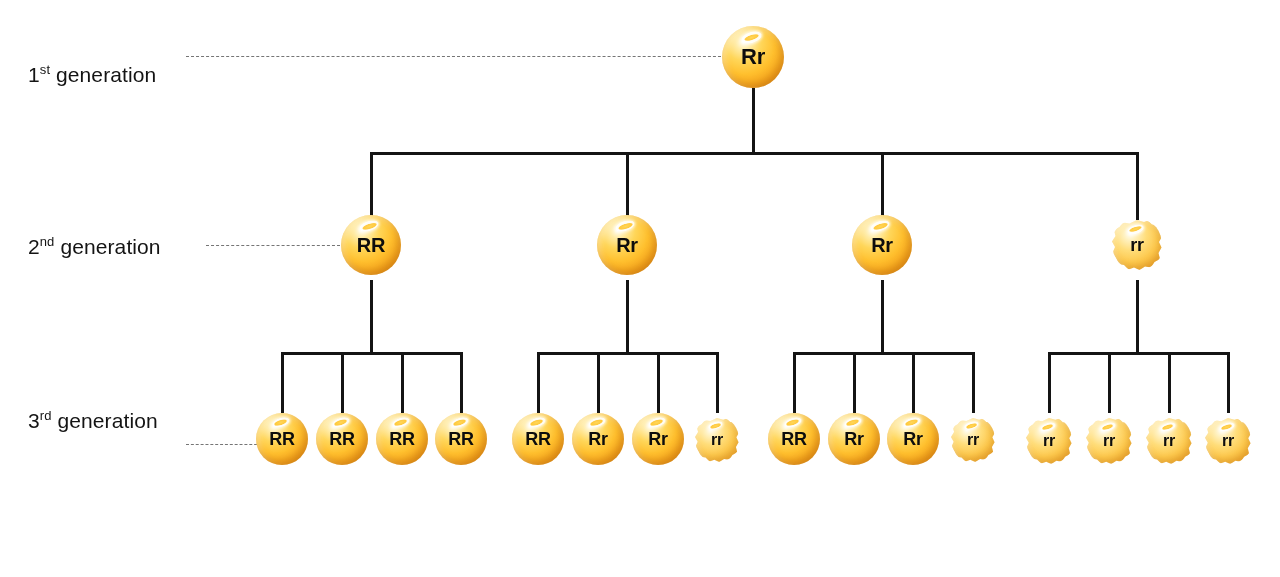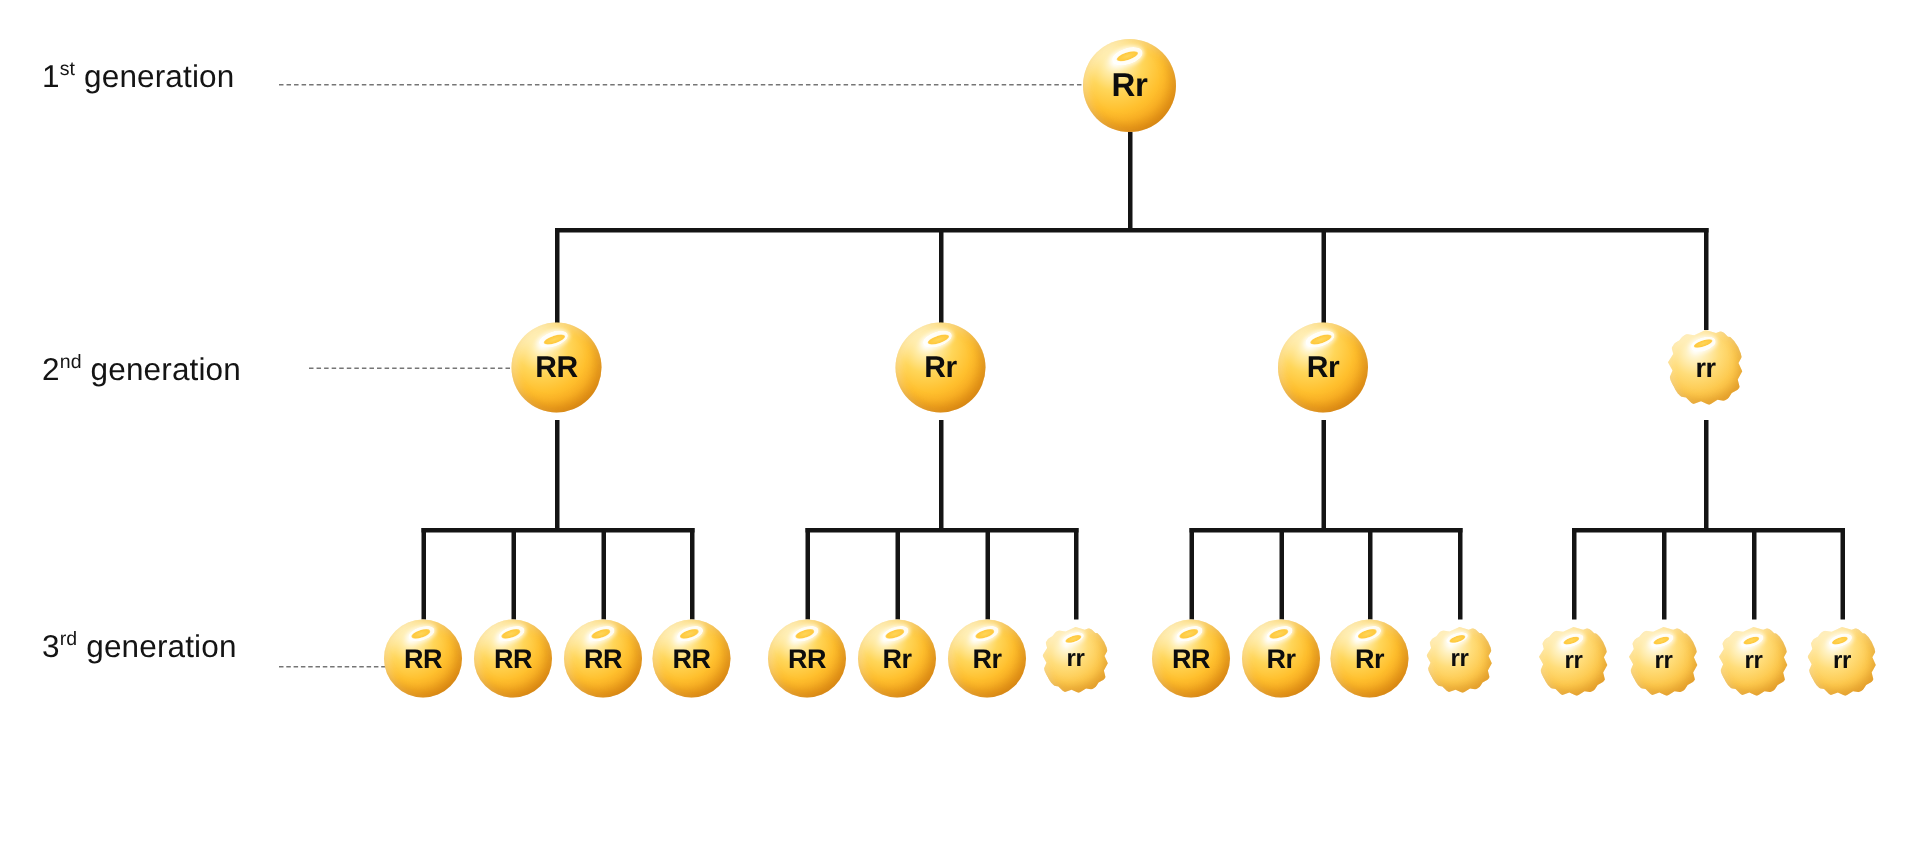--- a/index.html
+++ b/index.html
@@ -162,29 +162,29 @@
     font-size: 13px;
     vertical-align: super;
     line-height: 0;
   }
 </style>
 </head>
 <body>
 
 <div id="figure">
 
-  <div class="gen-label" style="left:28px; top:41px;">
+  <div class="gen-label" style="left:28px; top:64px;">
     <span>1</span><sup>st</sup><span> generation</span>
   </div>
 
   <div class="gen-label" style="left:28px; top:236px;">
     <span>2</span><sup>nd</sup><span> generation</span>
   </div>
 
-  <div class="gen-label" style="left:28px; top:421px;">
+  <div class="gen-label" style="left:28px; top:410px;">
     <span>3</span><sup>rd</sup><span> generation</span>
   </div>
 
   <div class="leader" style="left:186px; top:56px;  width:545px;"></div>
   <div class="leader" style="left:206px; top:245px; width:134px;"></div>
   <div class="leader" style="left:186px; top:444px; width:76px;"></div>
 
   <div class="vline" style="left:752px; top:88px;  height:66px;"></div>
   <div class="hline" style="left:370px; top:152px; width:769px;"></div>
   <div class="vline" style="left:370px; top:152px; height:68px;"></div>

